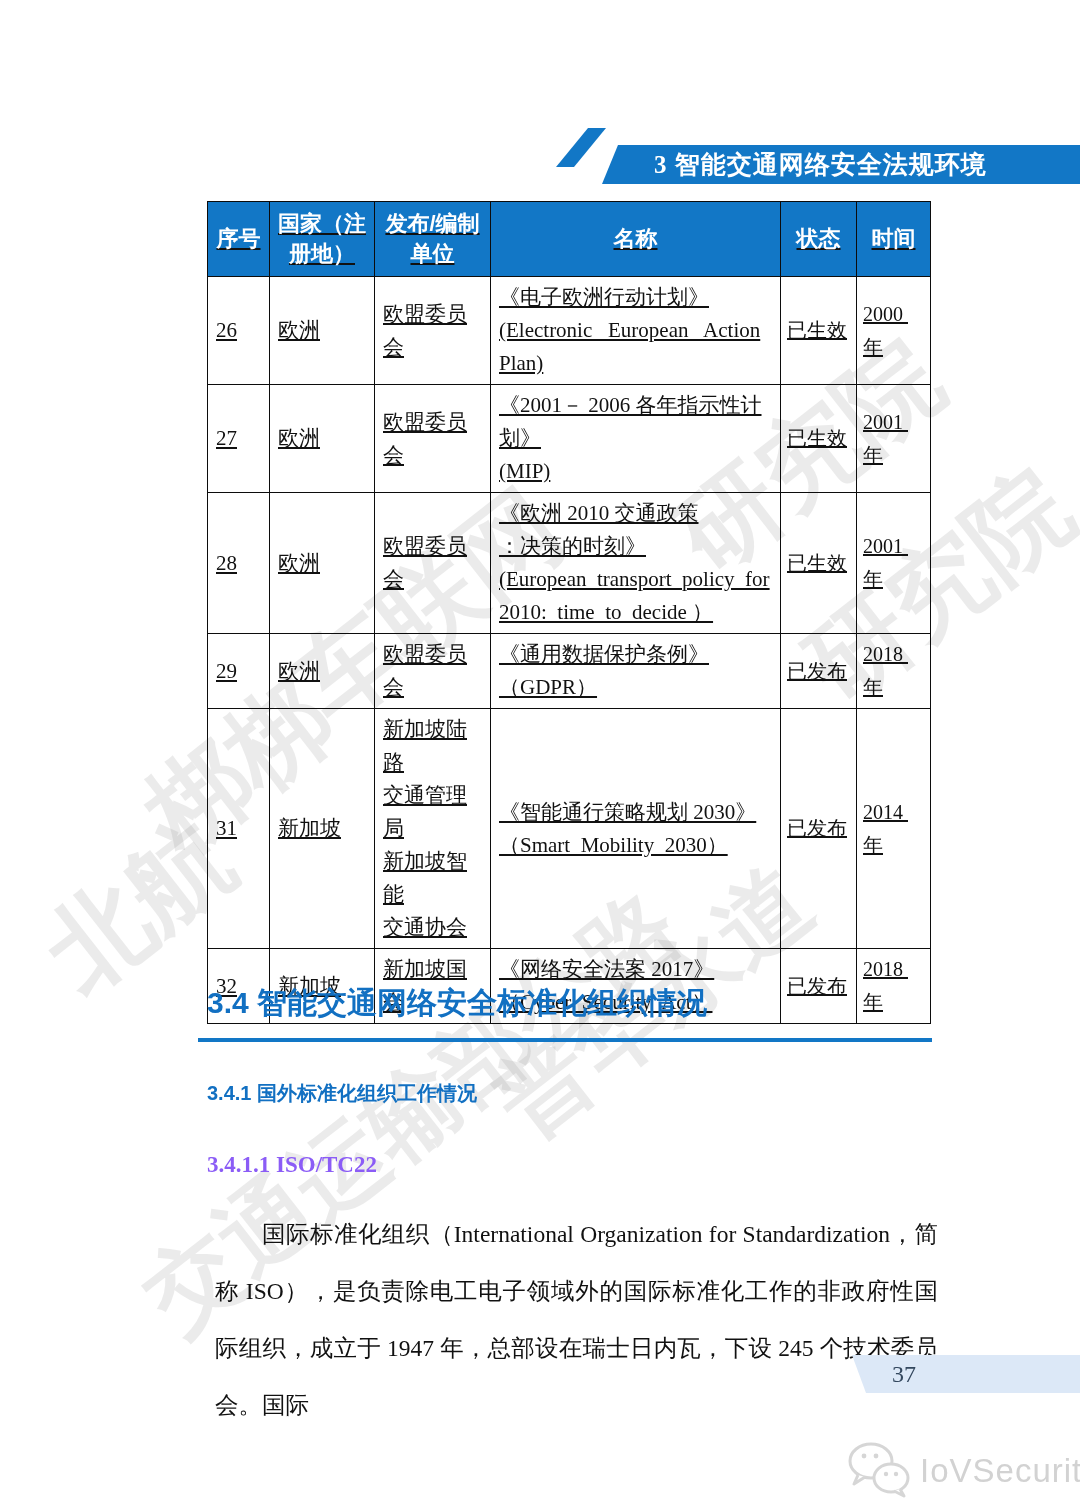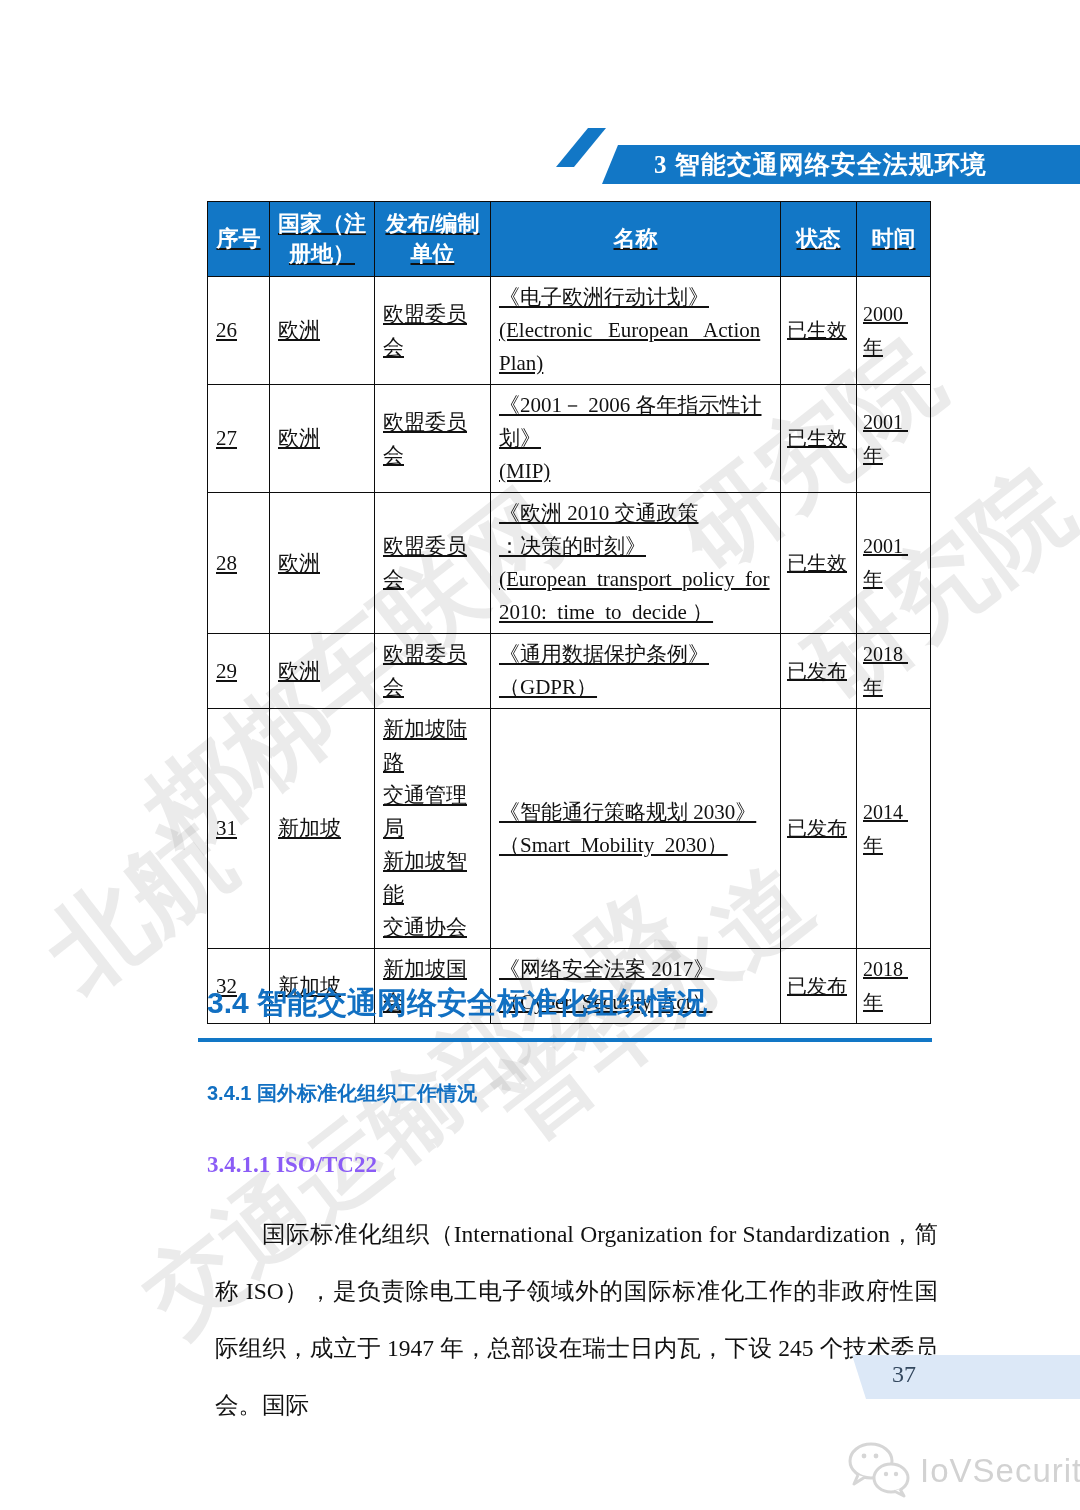--- a/index.html
+++ b/index.html
@@ -92,21 +92,21 @@
     font-size:23px; color:#8b5cf6;
   }
   .body-paragraph {
     position:absolute; left:207px; top:1198px; width:723px; z-index:1;
     font-size:23.5px; line-height:57px; text-align:justify;
     text-indent:2em; color:#111; margin:8px;
   }
 
   
   .page-strip {
-    position:absolute; left:852px; top:1355px; right:0; height:44px;
+    position:absolute; left:852px; top:1355px; right:0; height:38px;
     background:var(--strip-bg); z-index:1;
     clip-path:polygon(0 0, 100% 0, 100% 100%, 14px 100%);
   }
   .page-strip .page-number {
     position:absolute; left:40px; top:0; line-height:38px;
     font-size:24px; color:var(--strip-text);
   }
 
   
   .brand {

